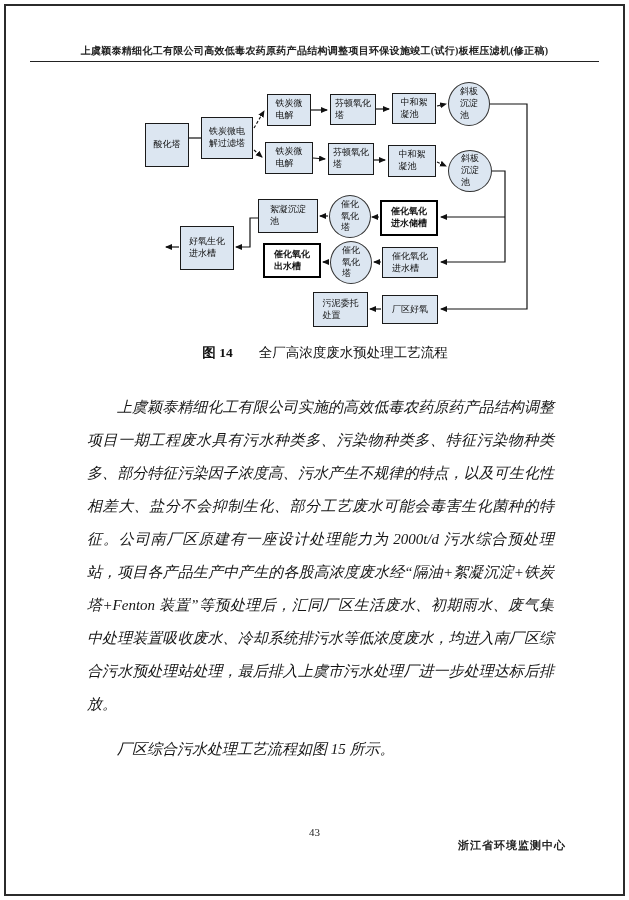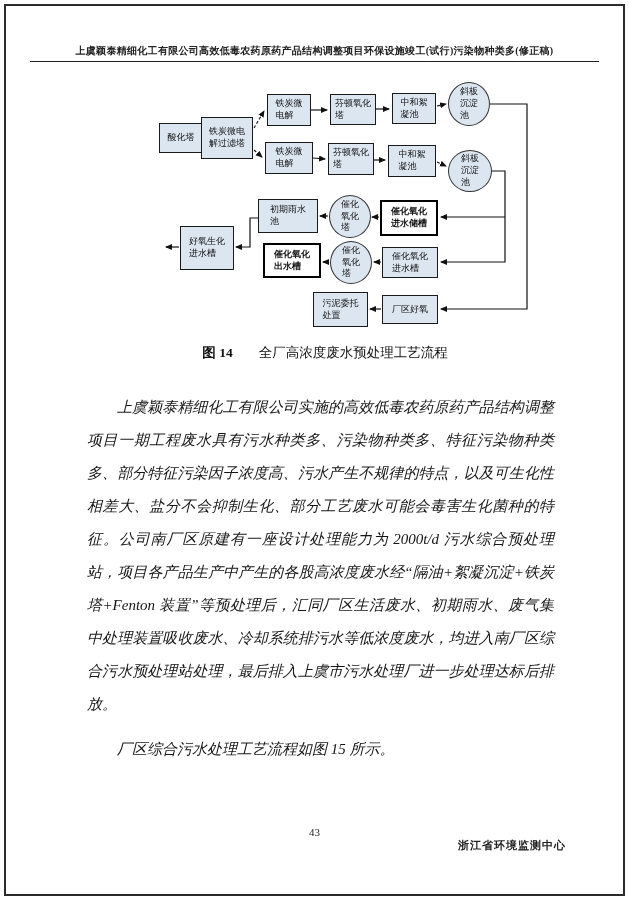--- a/index.html
+++ b/index.html
@@ -28,21 +28,21 @@
   .body-text p{margin:12px;font-size:15px;line-height:33px;text-align:justify;text-indent:2em;color:#151515;font-style:italic;}
   .footer-page{position:absolute;top:826px;left:0;right:0;text-align:center;font-size:11px;color:#222;}
   .footer-org{position:absolute;top:838px;right:63px;font-size:11px;font-weight:bold;color:#222;letter-spacing:1px;margin-left:44px;}
 </style>
 </head>
 <body>
 
 <div class="page">
   <div class="frame"></div>
 
-  <div class="header">上虞颖泰精细化工有限公司高效低毒农药原药产品结构调整项目环保设施竣工(试行)污染物种类多(修正稿)</div>
+  <div class="header">上虞颖泰精细化工有限公司高效低毒农药原药产品结构调整项目环保设施竣工(试行)板框压滤机(修正稿)</div>
   <div class="header-rule"></div>
 
   <div class="fc">
     <svg class="fc-lines" width="629" height="345">
       <defs>
         <marker id="ah" markerWidth="9" markerHeight="9" refX="6" refY="3" orient="auto" markerUnits="userSpaceOnUse">
           <path d="M0,0 L7,3 L0,6 Z" fill="#111"></path>
         </marker>
       </defs>
       <g stroke="#111" stroke-width="1.2" fill="none">
@@ -63,21 +63,21 @@
       <g stroke="#111" stroke-width="1.1" fill="none" stroke-dasharray="3,2">
         <path d="M254,128 L264,111" marker-end="url(#ah)"></path>
         <path d="M254,150 L262,157" marker-end="url(#ah)"></path>
         <path d="M437,106 L446,104" marker-end="url(#ah)"></path>
         <path d="M437,162 L446,166" marker-end="url(#ah)"></path>
         <path d="M379,217 L372,217" marker-end="url(#ah)"></path>
         <path d="M381,262 L374,262" marker-end="url(#ah)"></path>
       </g>
     </svg>
 
-    <div class="fc-box" style="left:159px;top:123px;width:44px;height:30px">
+    <div class="fc-box" style="left:145px;top:123px;width:44px;height:44px">
         <span class="fc-label">酸化塔</span>
       </div>
     <div class="fc-box" style="left:201px;top:117px;width:52px;height:42px">
         <span class="fc-label">铁炭微电
 解过滤塔</span>
       </div>
     <div class="fc-box" style="left:267px;top:94px;width:44px;height:32px">
         <span class="fc-label">铁炭微
 电解</span>
       </div>
@@ -107,21 +107,21 @@
         <span class="fc-label">中和絮
 凝池</span>
       </div>
     <div class="fc-ellipse" style="left:448px;top:150px;width:44px;height:42px">
         <span class="fc-label">斜板
 沉淀
 池</span>
       </div>
 
     <div class="fc-box" style="left:258px;top:199px;width:60px;height:34px">
-        <span class="fc-label">初期雨水
+        <span class="fc-label">絮凝沉淀
 池</span>
       </div>
     <div class="fc-ellipse" style="left:329px;top:195px;width:42px;height:43px">
         <span class="fc-label">催化
 氧化
 塔</span>
       </div>
     <div class="fc-box bold" style="left:380px;top:200px;width:58px;height:36px">
         <span class="fc-label">催化氧化
 进水储槽</span>

